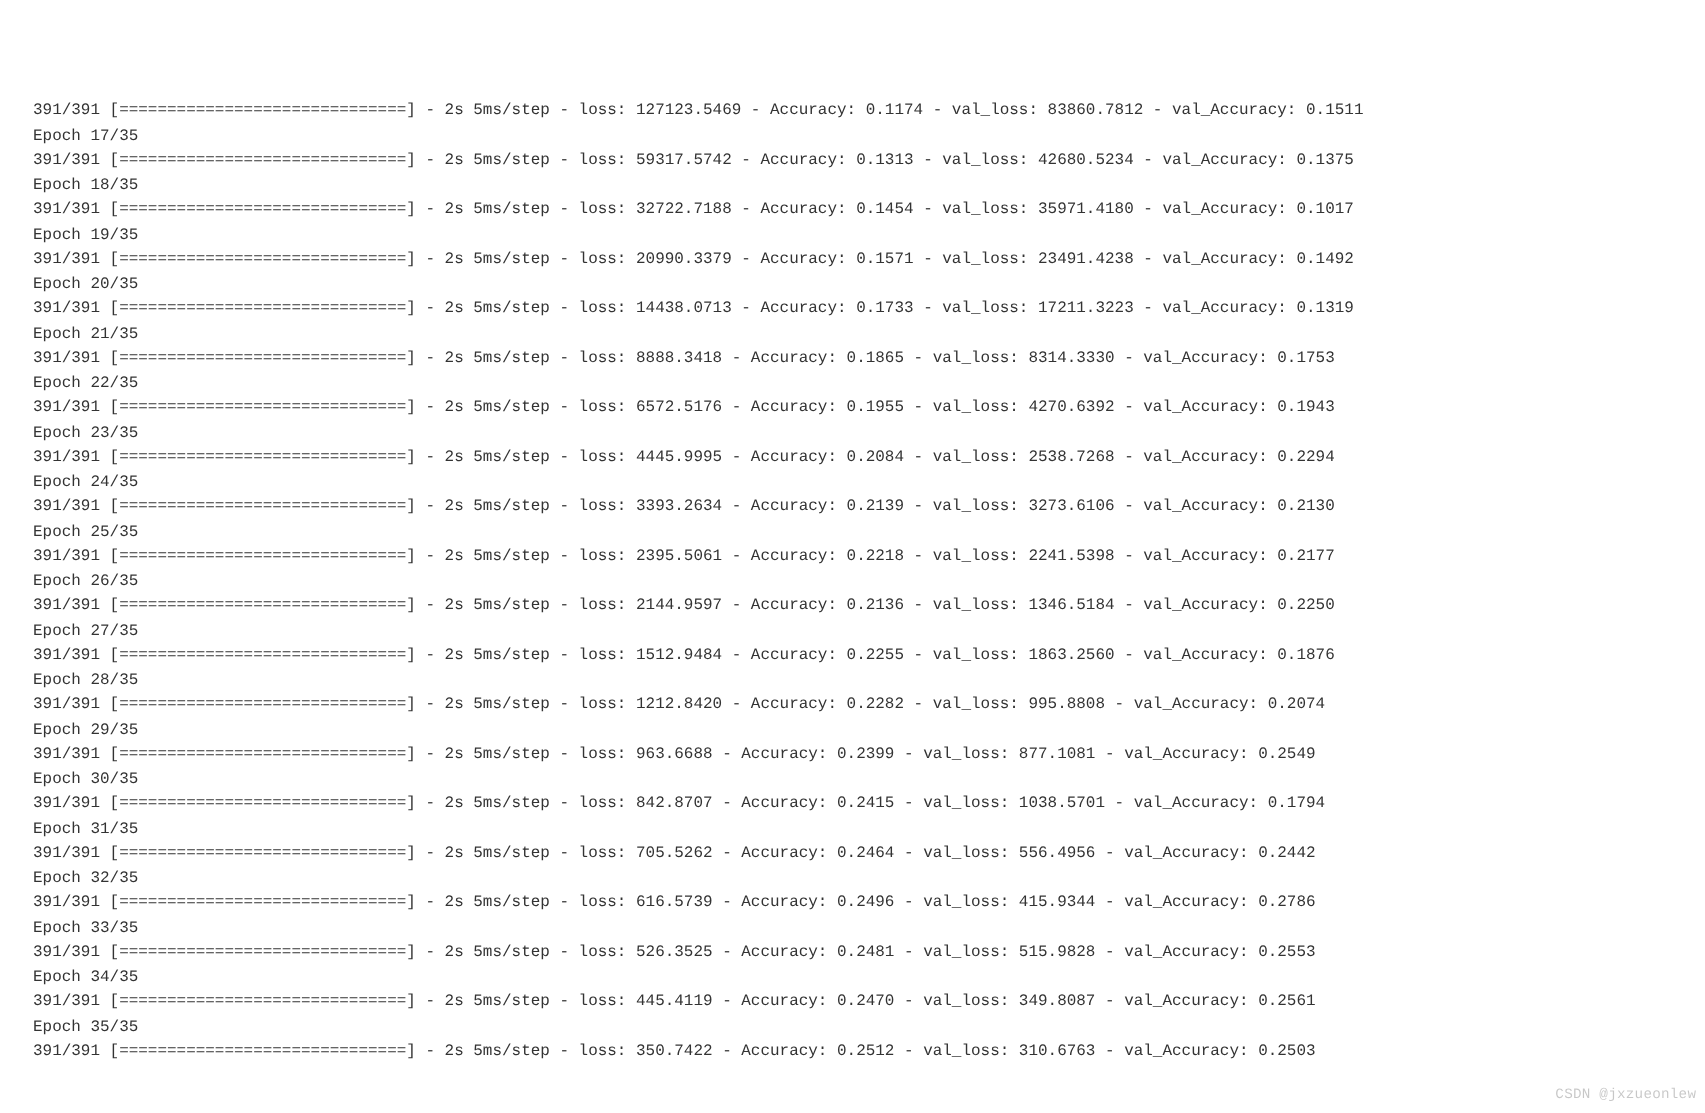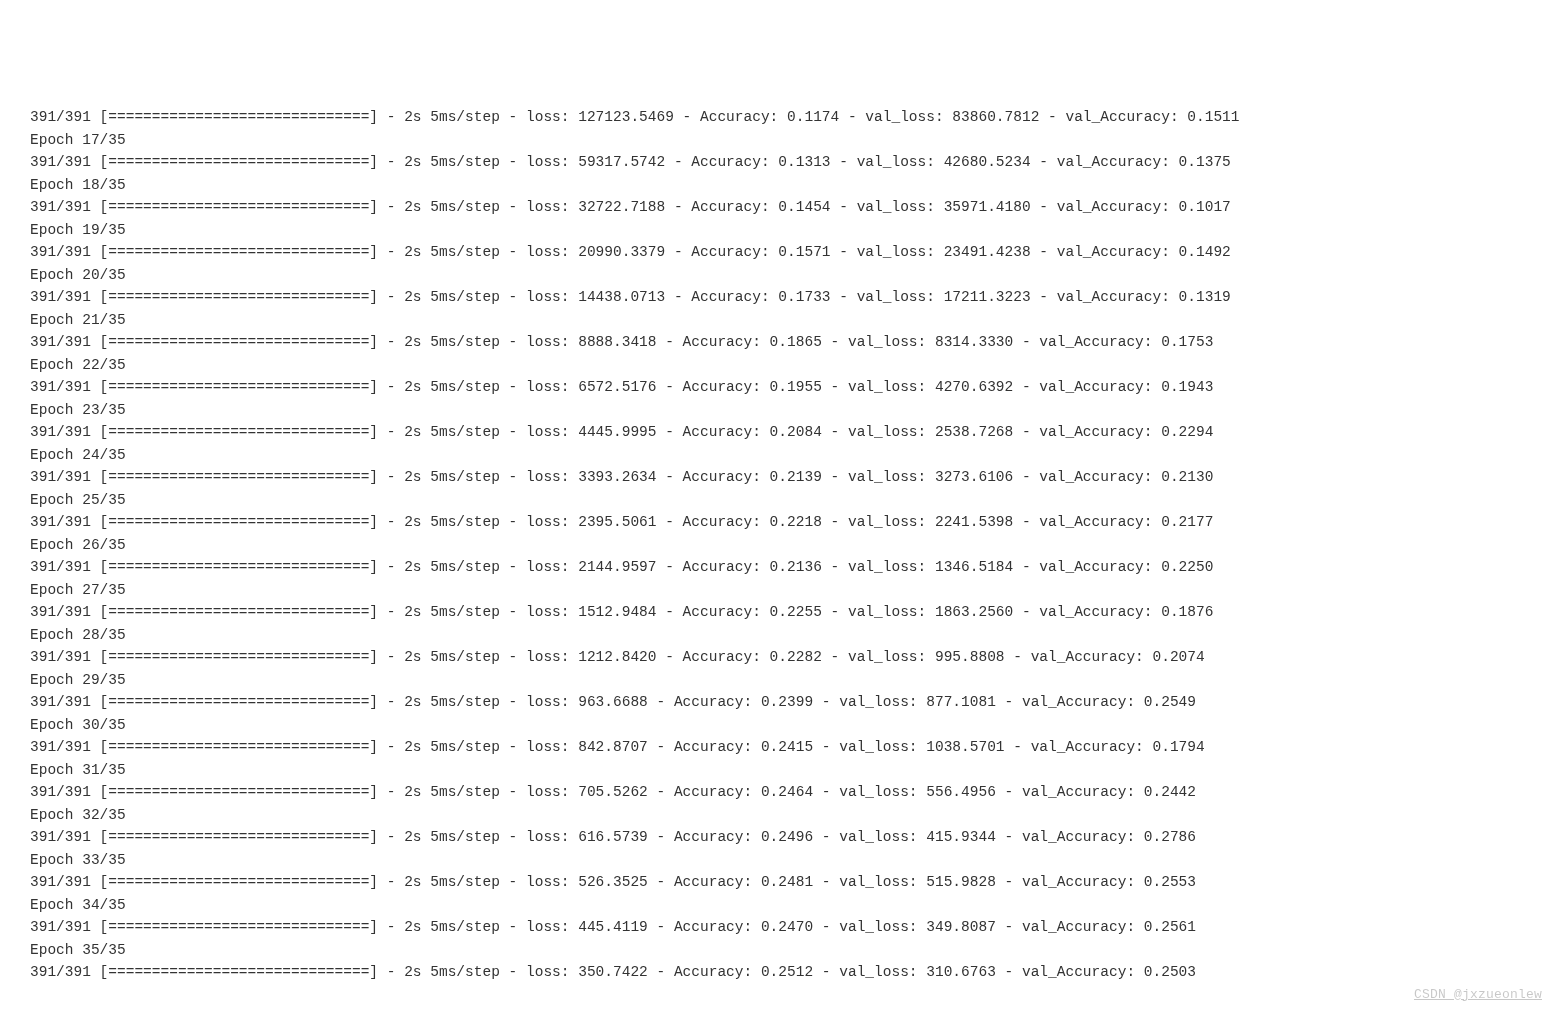--- a/index.html
+++ b/index.html
@@ -8,31 +8,29 @@
     background: #ffffff;
     font-family: "Consolas", "Menlo", "Courier New", monospace;
     font-size: 14.5px;
     line-height: 22.5px;
     color: #333333;
     white-space: pre;
     overflow-x: auto;
   }
   .log {
     padding: 0 0 0 30px;
-    margin-top: 16px;
   }
   .watermark {
     position: fixed;
     right: 8px;
     bottom: 6px;
     font-size: 13px;
     color: rgba(0,0,0,0.22);
     font-family: "Consolas","Courier New",monospace;
     letter-spacing: 0.2px;
-    text-decoration: underline;
   }
 </style>
 </head>
 <body>
 
 
 
 <div class="log" id="log">391/391 [==============================] - 2s 5ms/step - loss: 127123.5469 - Accuracy: 0.1174 - val_loss: 83860.7812 - val_Accuracy: 0.1511
 Epoch 17/35
 391/391 [==============================] - 2s 5ms/step - loss: 59317.5742 - Accuracy: 0.1313 - val_loss: 42680.5234 - val_Accuracy: 0.1375

